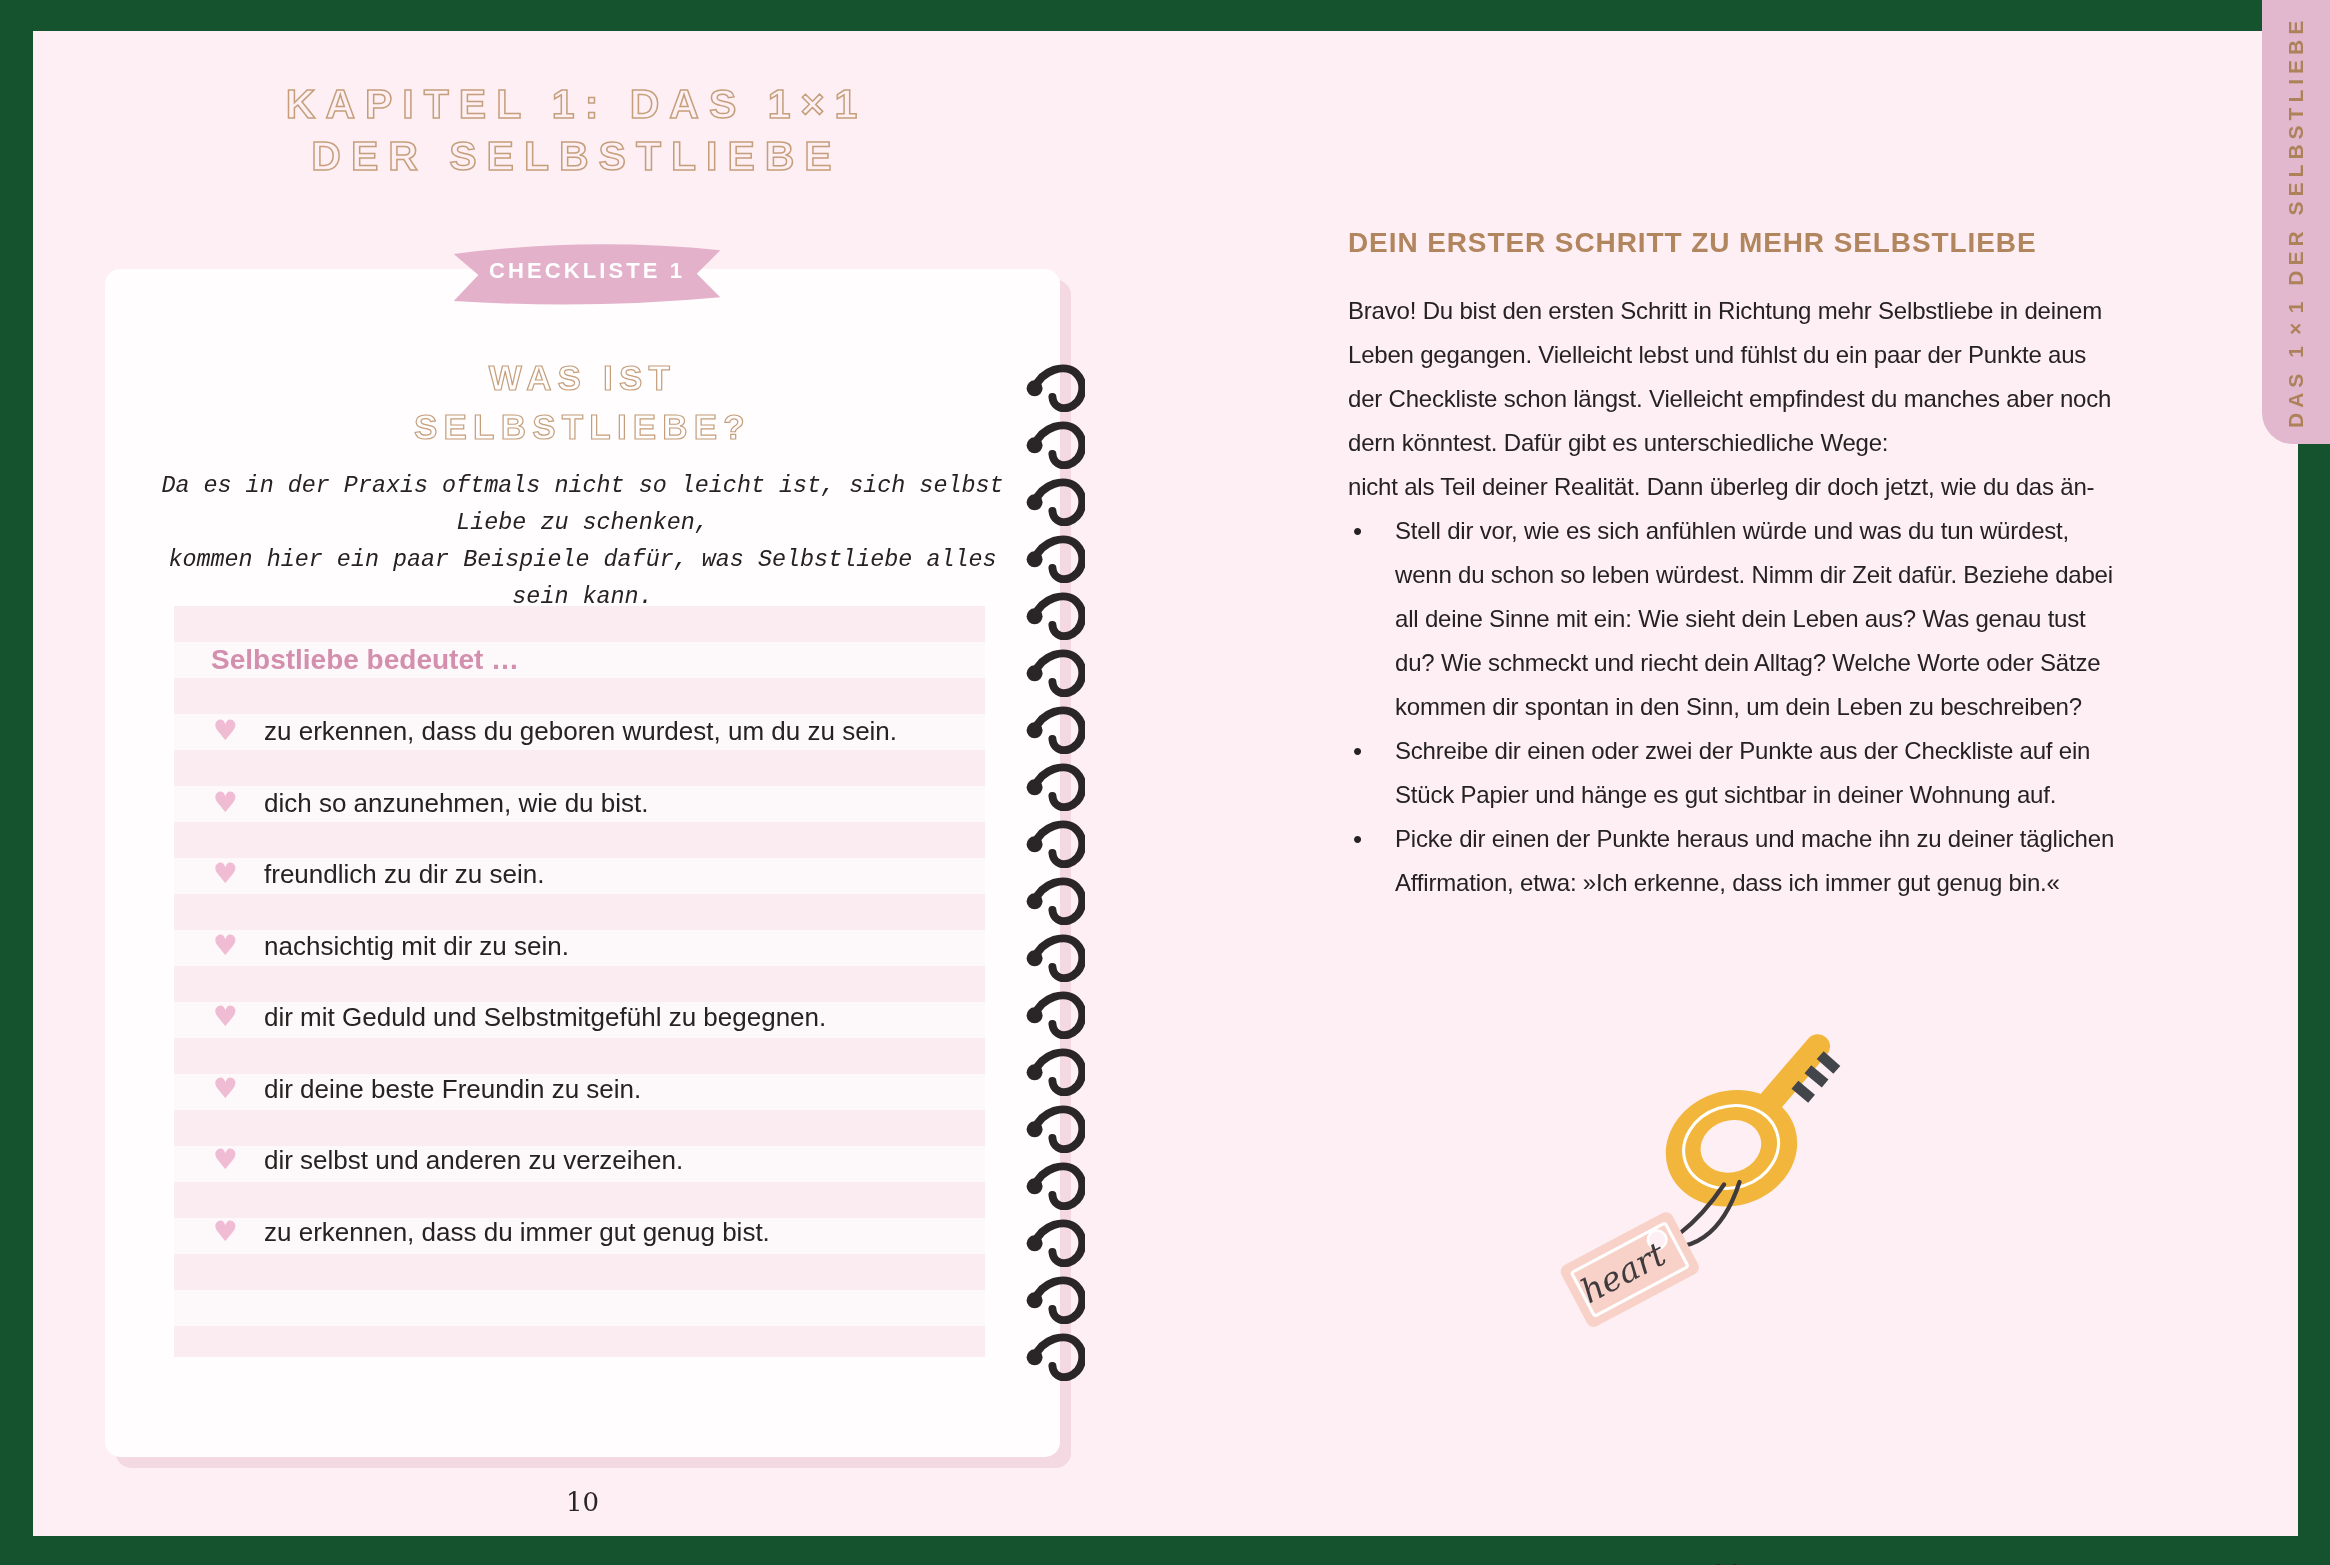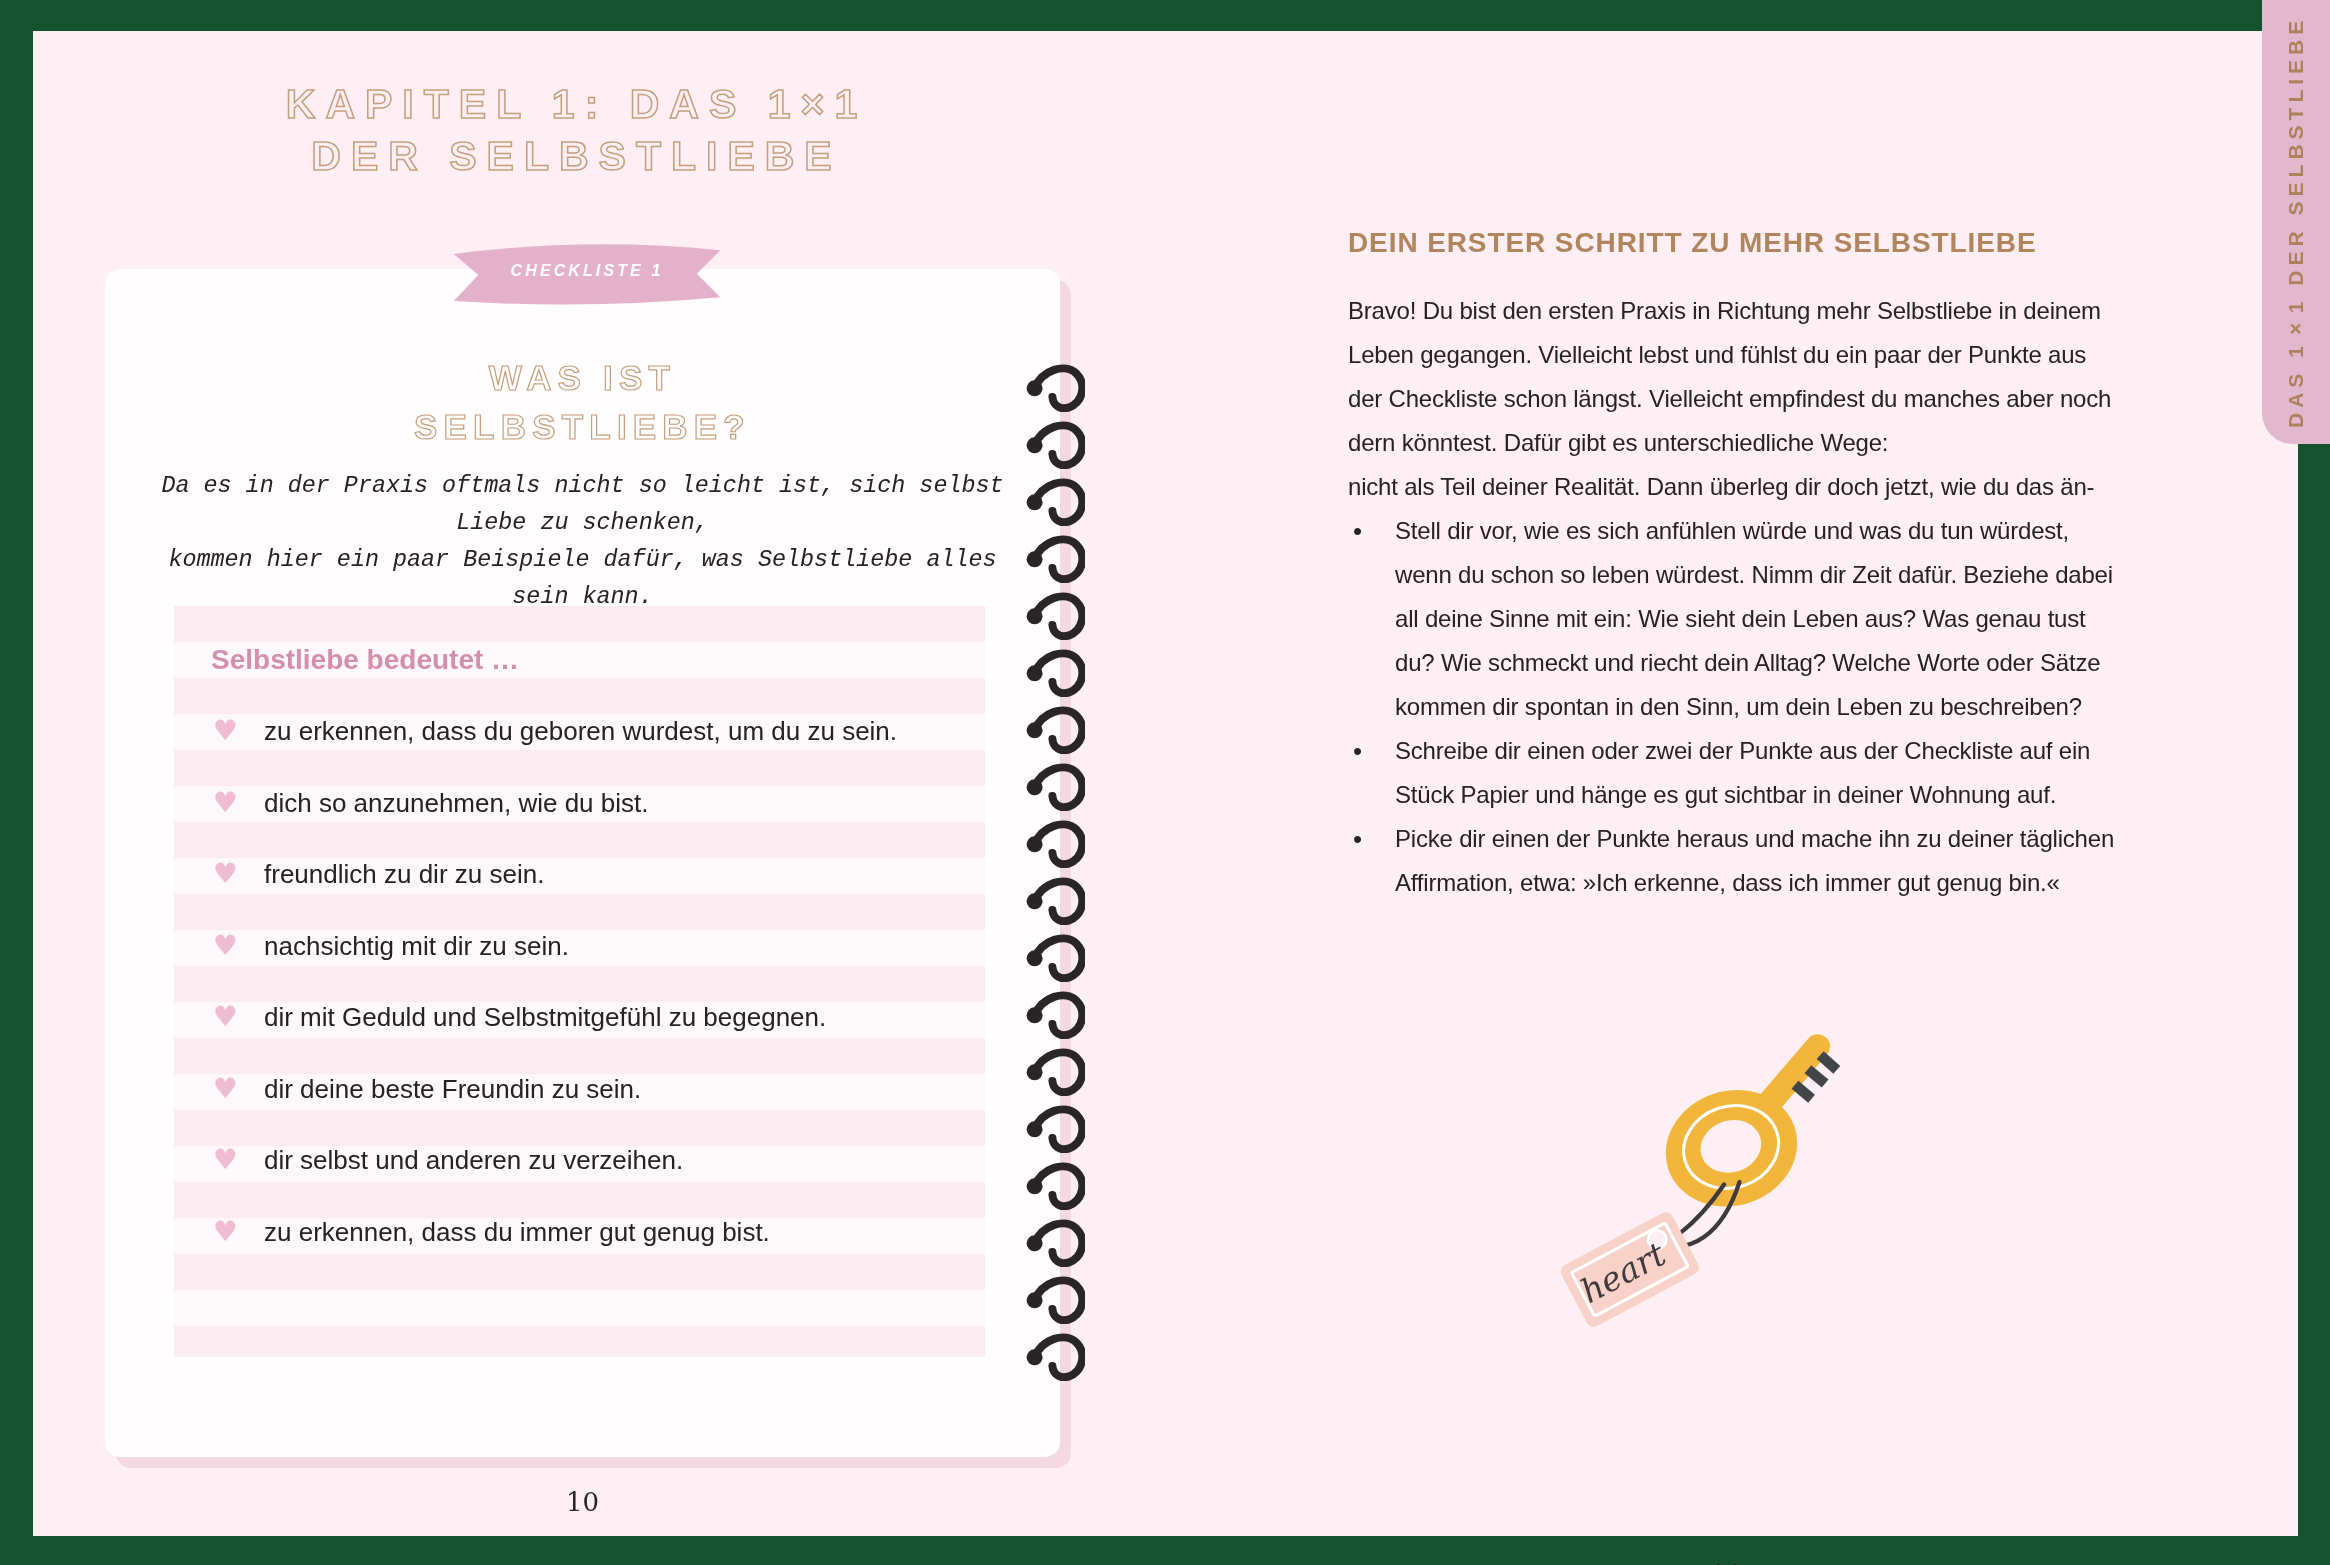--- a/index.html
+++ b/index.html
@@ -30,21 +30,21 @@
     font-weight:bold; font-size:28px; color:#d48fae; white-space:nowrap; }
   .check-row { position:absolute; left:0; width:100%; height:36px; line-height:36px; white-space:nowrap; }
   .check-heart { position:absolute; left:39px; top:0; font-size:28px; color:#efbcd4;
     font-family:"DejaVu Sans", sans-serif; }
   .check-text { position:absolute; left:90px; top:0; font-size:26px; line-height:36px; color:#262223; }
 
   
   .ribbon { position:absolute; left:417px; top:207px; width:274px; height:68px; }
   .ribbon svg { position:absolute; inset:0; }
   .ribbon-label { position:absolute; inset:0; display:flex; align-items:center; justify-content:center;
-    font-weight:bold; font-size:16px; letter-spacing:3.1px; color:#ffffff; padding-bottom:2.5px;font-style:italic; }
+    font-weight:bold; font-size:22px; letter-spacing:3.1px; color:#ffffff; padding-bottom:2.5px; }
 
   
   .ring { position:absolute; left:993px; width:59px; height:51px; }
 
   .page-number { position:absolute; width:123px; text-align:center;
     font-family:"DejaVu Serif", serif; font-size:26px; color:#2b2426; }
   .pn-left  { left:488px;  top:1456px; }
   .pn-right { left:1632px; top:1529px; }
 
   
@@ -197,21 +197,21 @@
         <div class="ring" style="top: 1299px;"><svg viewBox="0 0 96 82" width="59" height="51">
             <use href="#ring-glyph"></use>
           </svg></div>
       </div>
 
     <div class="page-number pn-left">10</div>
 
     <div class="section-heading">DEIN ERSTER SCHRITT ZU MEHR SELBSTLIEBE</div>
 
     <div class="body-lines" id="body-lines">
-        <div class="bline"><span>Bravo! Du bist den ersten Praxis in Richtung mehr Selbstliebe in deinem</span></div>
+        <div class="bline"><span>Bravo! Du bist den ersten Schritt in Richtung mehr Selbstliebe in deinem</span></div>
         <div class="bline"><span>Leben gegangen. Vielleicht lebst und fühlst du ein paar der Punkte aus</span></div>
         <div class="bline"><span>der Checkliste schon längst. Vielleicht empfindest du manches aber noch</span></div>
         <div class="bline"><span>dern könntest. Dafür gibt es unterschiedliche Wege:</span></div>
         <div class="bline"><span>nicht als Teil deiner Realität. Dann überleg dir doch jetzt, wie du das än-</span></div>
         <div class="bline indent"><span class="marker">•</span><span>Stell dir vor, wie es sich anfühlen würde und was du tun würdest,</span></div>
         <div class="bline indent"><span>wenn du schon so leben würdest. Nimm dir Zeit dafür. Beziehe dabei</span></div>
         <div class="bline indent"><span>all deine Sinne mit ein: Wie sieht dein Leben aus? Was genau tust</span></div>
         <div class="bline indent"><span>du? Wie schmeckt und riecht dein Alltag? Welche Worte oder Sätze</span></div>
         <div class="bline indent"><span>kommen dir spontan in den Sinn, um dein Leben zu beschreiben?</span></div>
         <div class="bline indent"><span class="marker">•</span><span>Schreibe dir einen oder zwei der Punkte aus der Checkliste auf ein</span></div>

